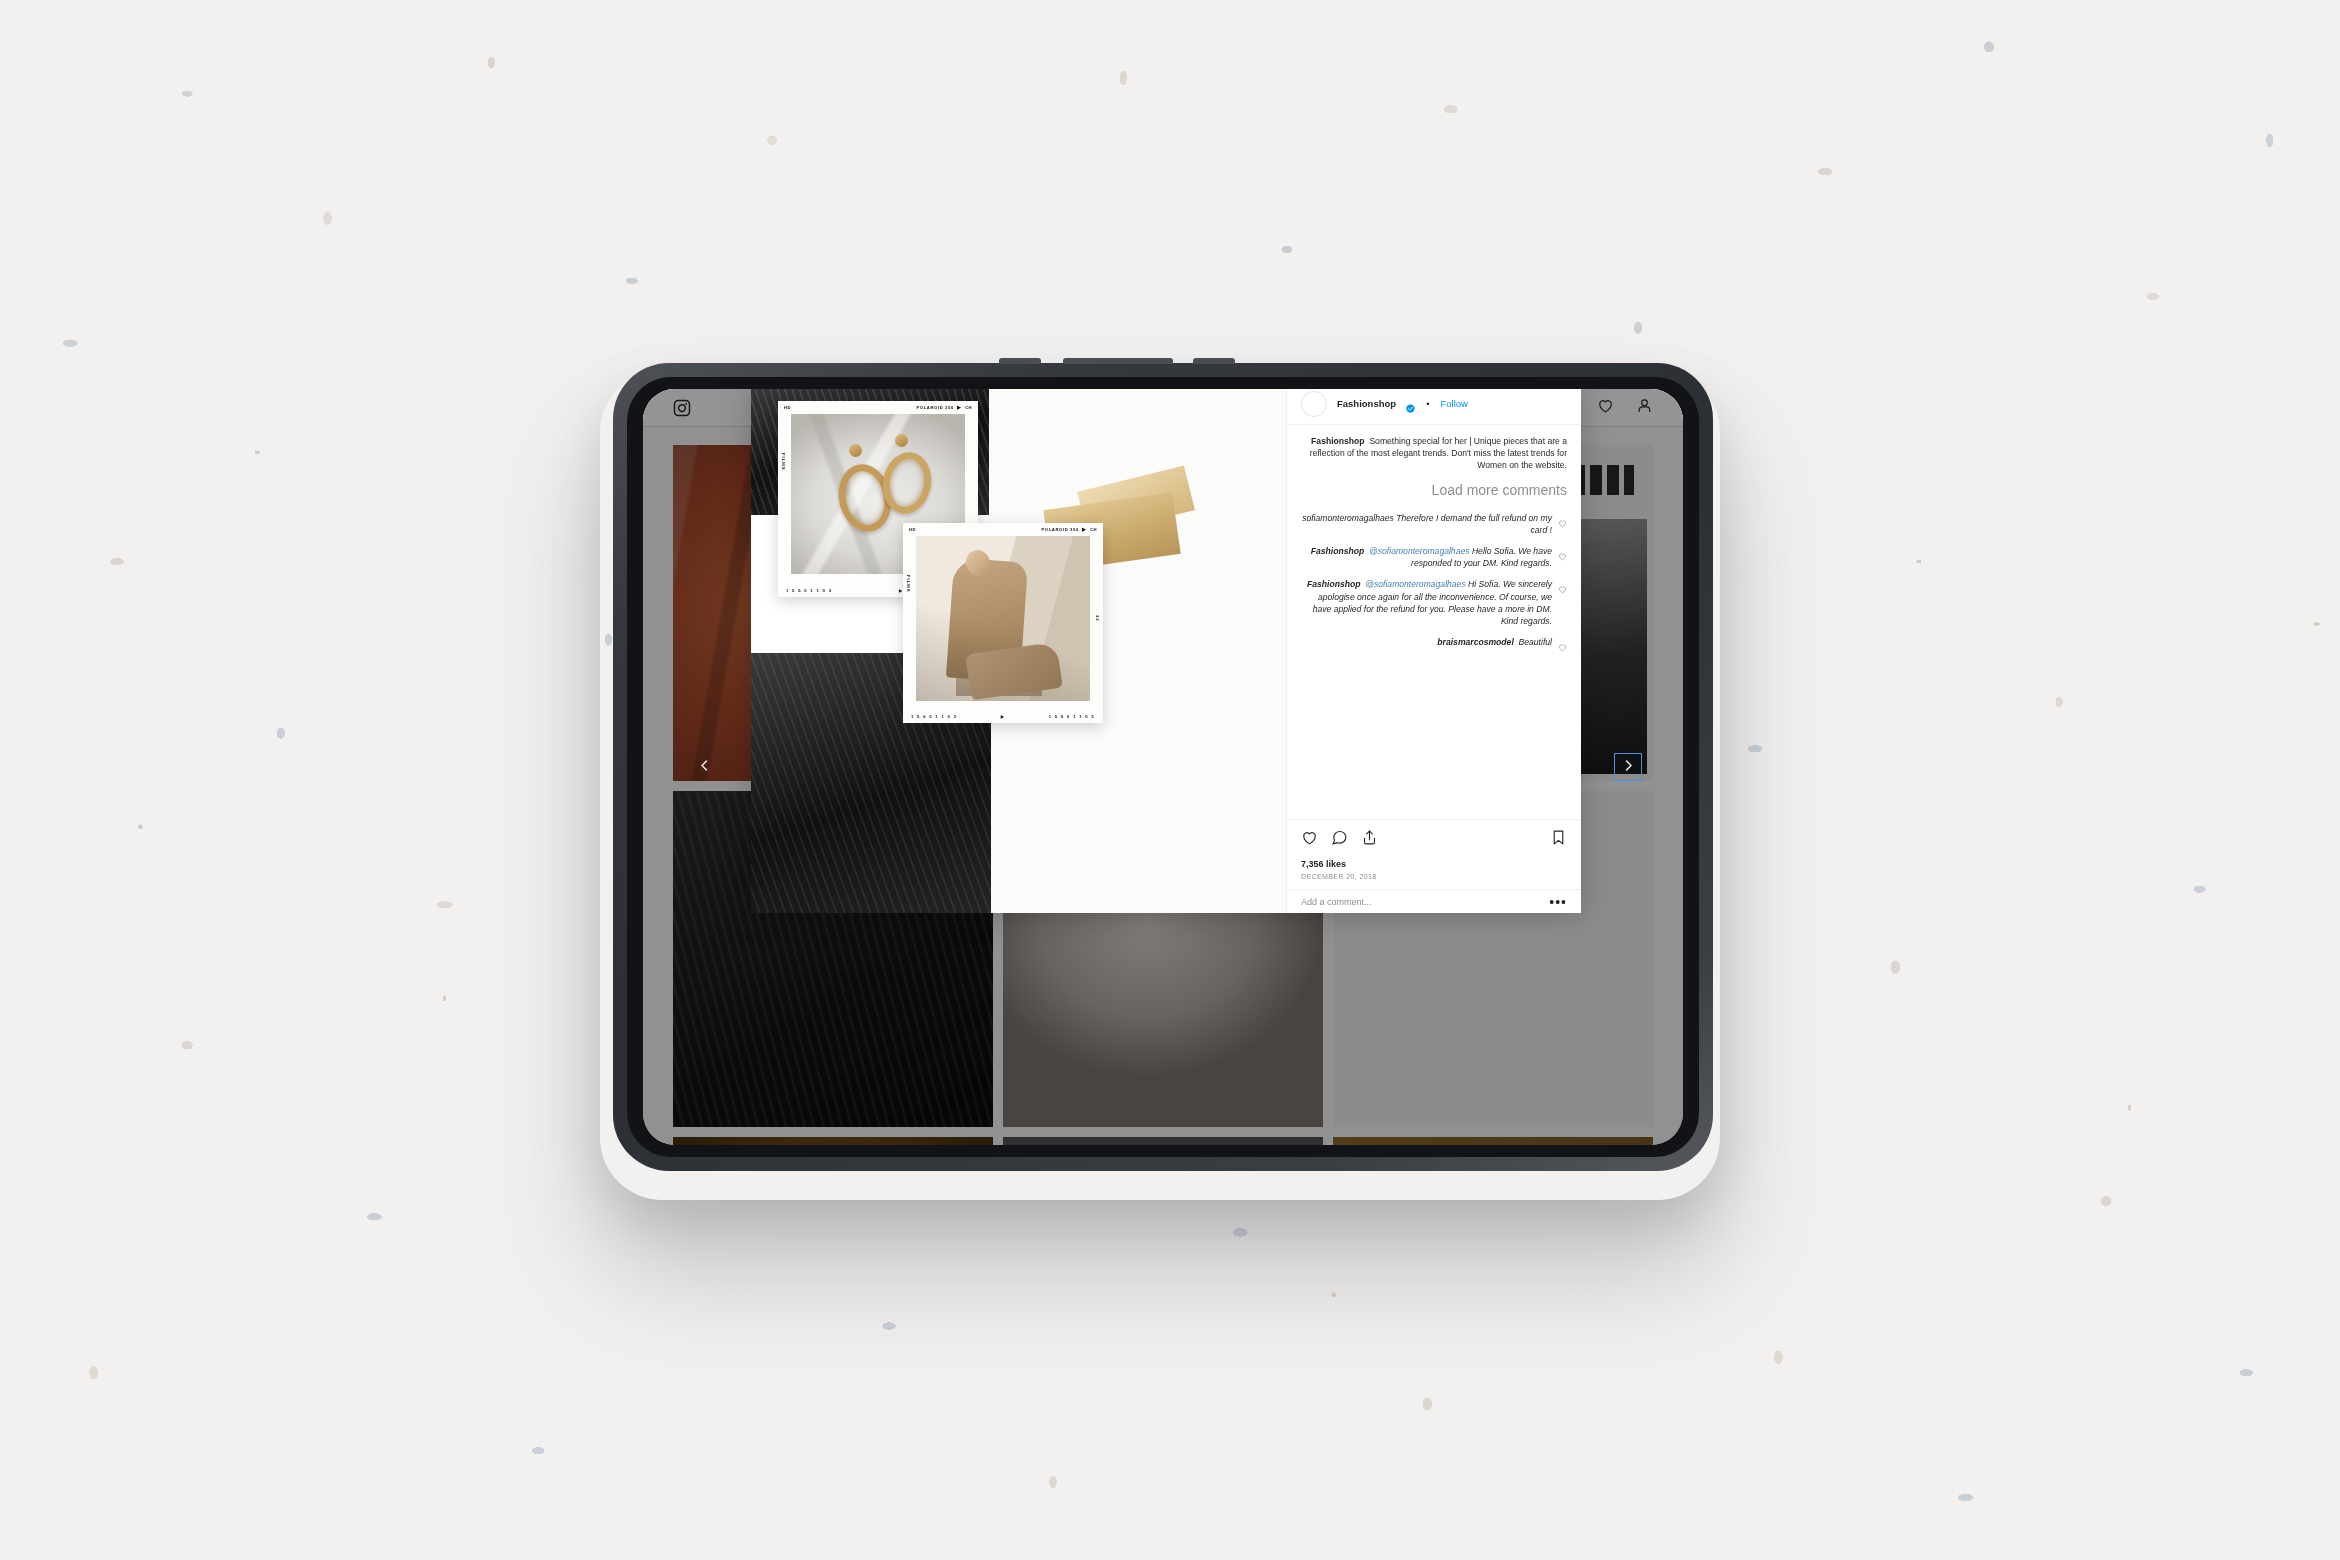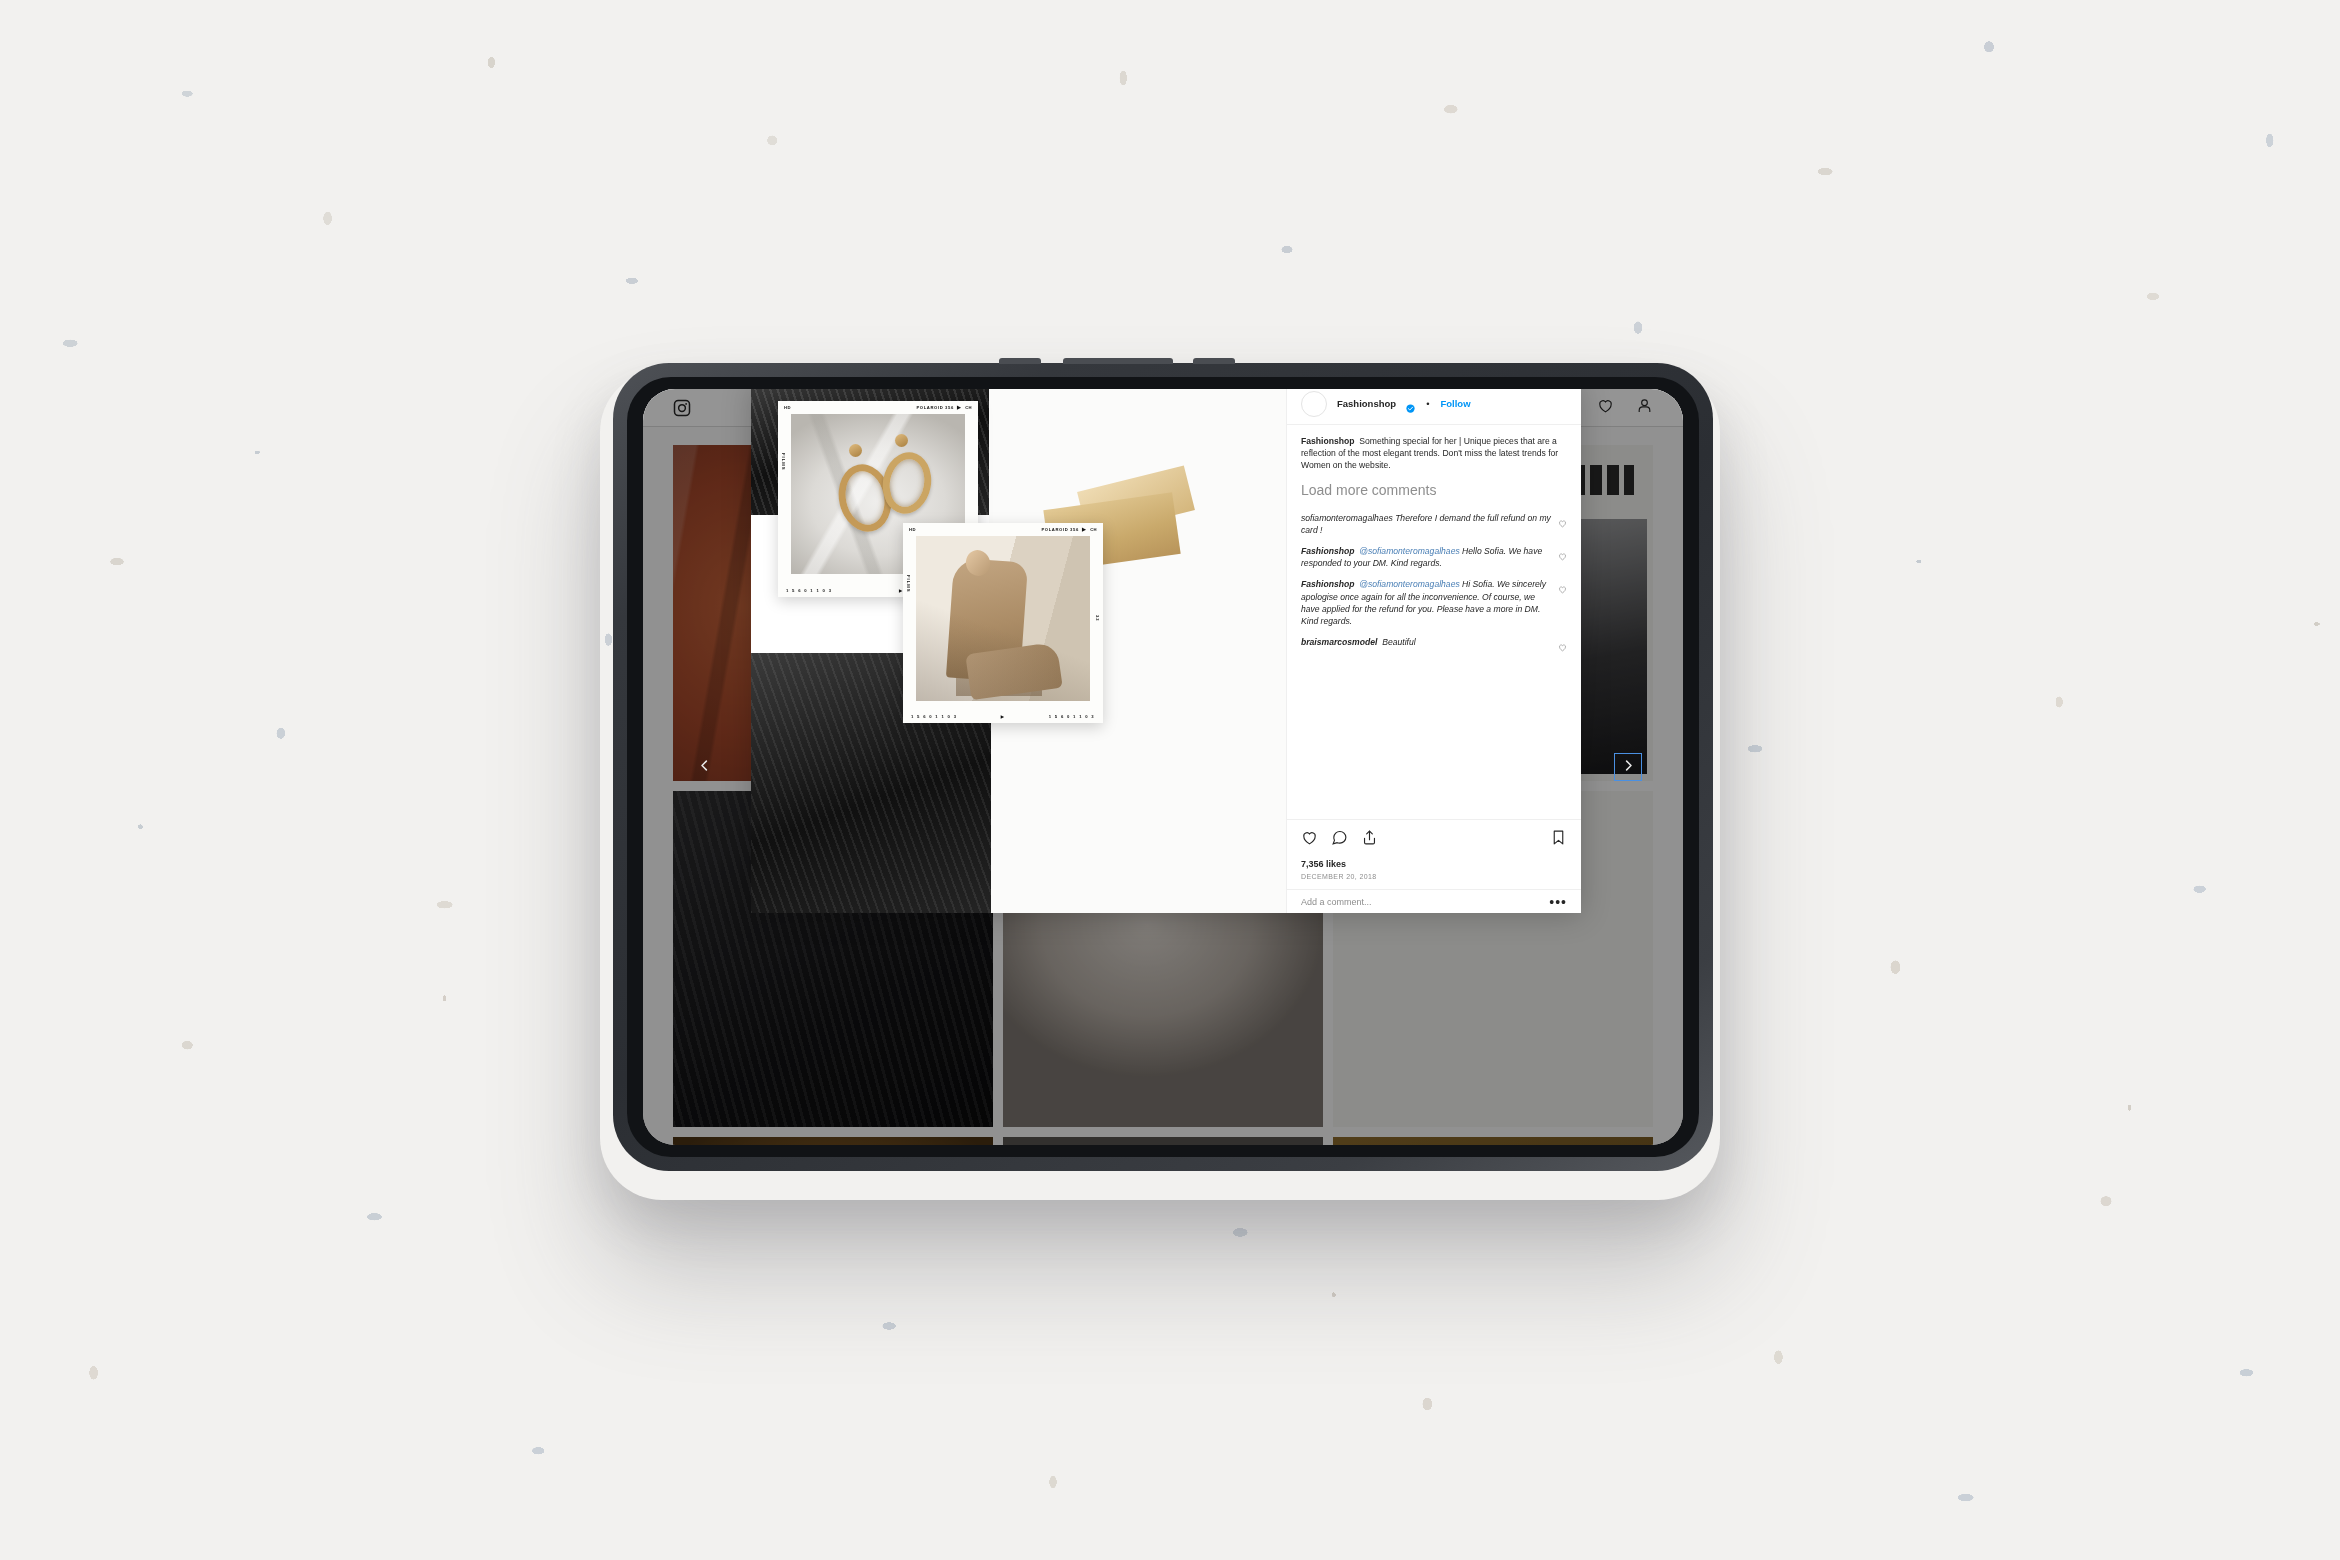--- a/index.html
+++ b/index.html
@@ -345,23 +345,23 @@
     padding:0 14px; gap:10px;
     border-bottom:1px solid #efefef;
   }
   .avatar {
     width:26px; height:26px; border-radius:50%;
     border:1px solid #e4e4e4; background:#fff; flex:0 0 auto;
   }
   .mr-user { font-size:9.5px; font-weight:700; color:#262626; }
   .verified { width:9px; height:9px; }
   .dot-sep { font-size:9.5px; color:#262626; margin:0 1px; }
-  .follow { font-size:9.5px; font-weight:700; color:#0095f6; cursor:pointer; }
-
-  .mr-body { flex:1; overflow:hidden; padding:10px 14px 0 14px; }
+  .follow { font-size:9.5px; font-weight:400; color:#0095f6; cursor:pointer; }
+
+  .mr-body { flex:1; overflow:hidden; padding:10px 14px 0 14px;text-align:right; }
   .cmt { display:flex; align-items:flex-start; margin-bottom:9px;font-style:italic; }
   .cmt-text { flex:1; font-size:8.6px; line-height:12.2px; color:#262626; padding-right:6px; }
   .cmt-text b { font-weight:700; }
   .cmt-text .mention { color:#4a7fb5; }
   .cmt-heart { width:9px; height:9px; color:#8e8e8e; flex:0 0 auto; margin-top:2px; }
   .caption { font-size:8.6px; line-height:12.2px; color:#262626; margin-bottom:10px; }
   .loadmore { font-size:14px; color:#8e8e8e; margin-bottom:14px; cursor:pointer; }
 
   .mr-actions {
     border-top:1px solid #efefef;

